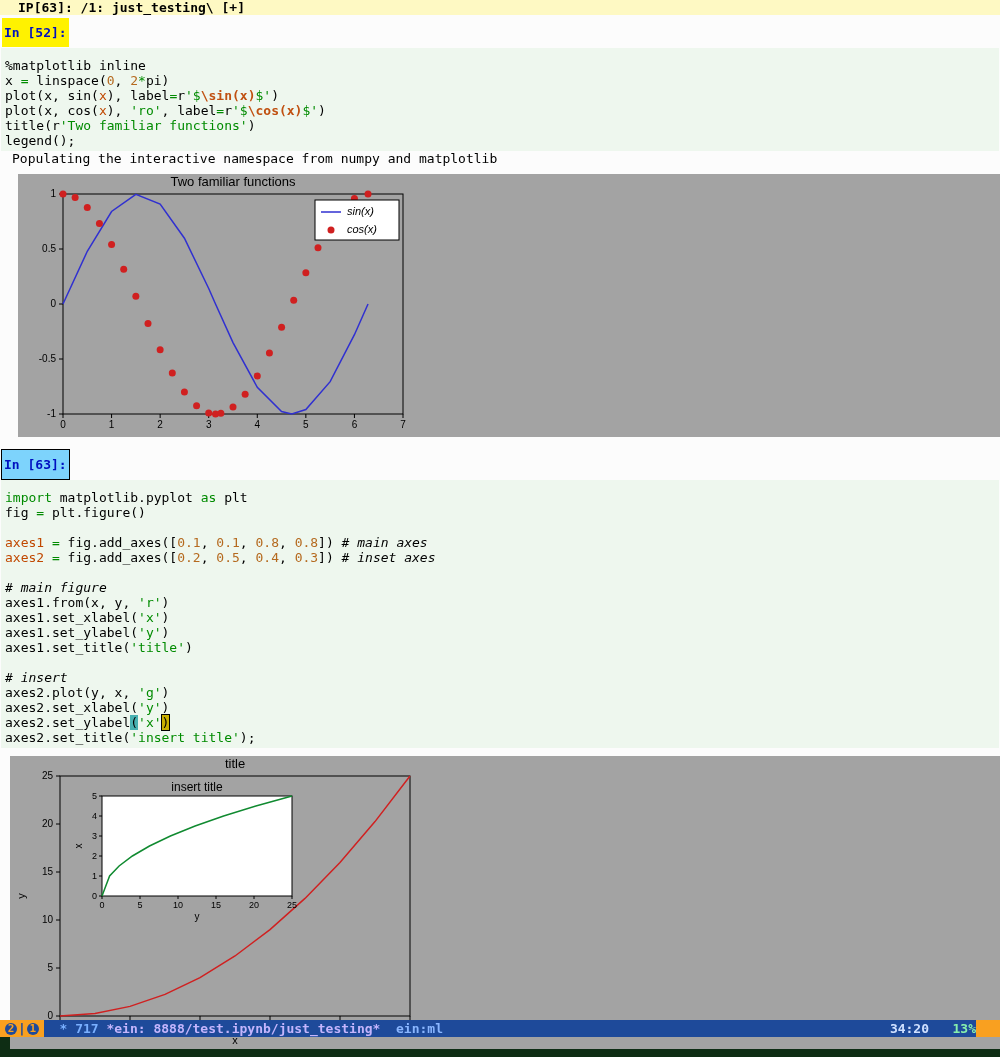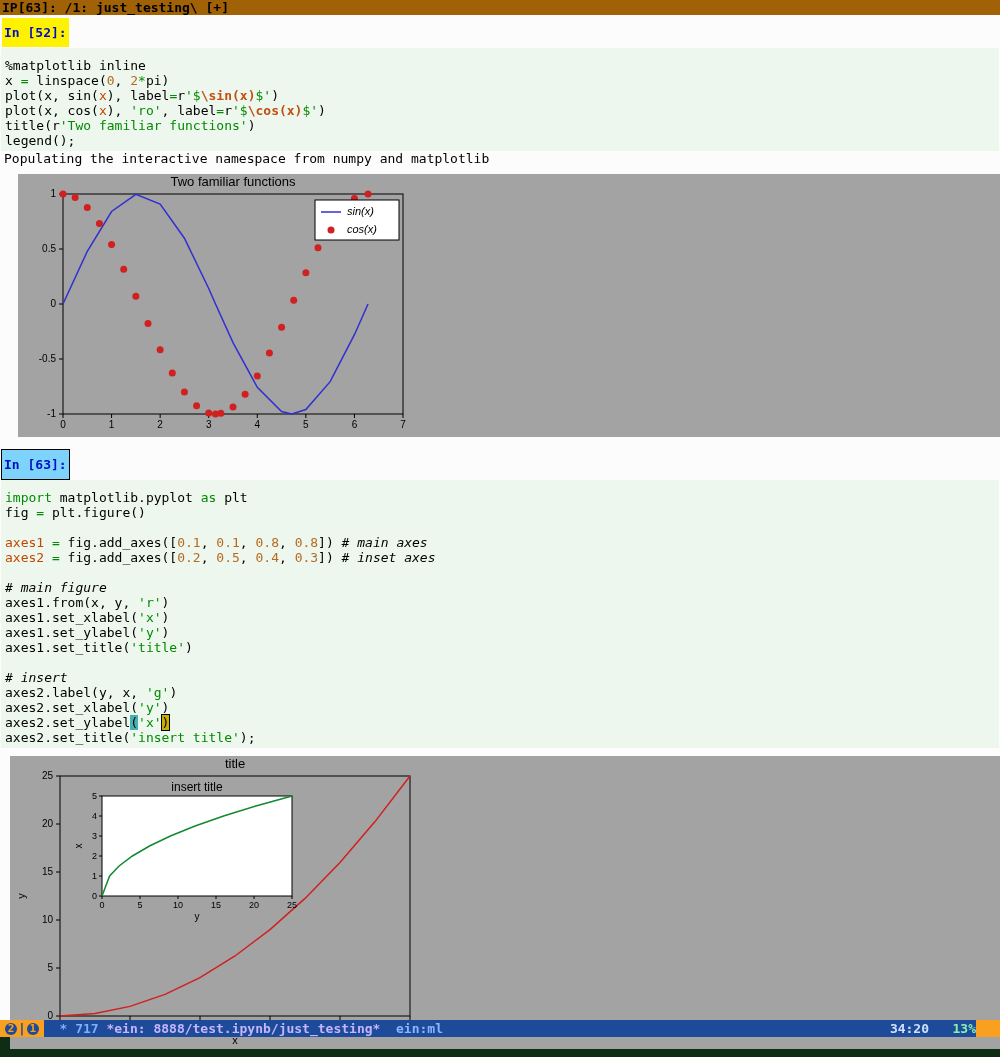--- a/index.html
+++ b/index.html
@@ -4,30 +4,30 @@
 <style>
   html,body{margin:0;padding:0;width:1000px;height:1057px;font-family:"DejaVu Sans Mono","Menlo",monospace;font-size:13px;line-height:15px;color:#000;background:#0e2d14}
   .bg-leaves{position:absolute;inset:0;background:
     radial-gradient(circle at 10% 20%,#2a6b2a 0 6%,transparent 8%),
     radial-gradient(circle at 80% 10%,#1d5620 0 7%,transparent 9%),
     radial-gradient(circle at 30% 80%,#1a4d1d 0 10%,transparent 12%),
     radial-gradient(circle at 70% 70%,#2a6b2a 0 8%,transparent 10%),
     radial-gradient(circle at 50% 40%,#153f18 0 12%,transparent 14%),
     #0e2d14}
   .frame{position:absolute;left:0;top:0;width:1000px;height:1057px}
-  .titlebar{position:absolute;left:0;top:0;width:1000px;height:15px;background:#a16207;color:#000;font-weight:bold;padding-left:2px;box-sizing:border-box;white-space:pre}
+  .titlebar{position:absolute;left:0;top:0;width:1000px;height:15px;background:#fef9c3;color:#000;font-weight:bold;padding-left:18px;box-sizing:border-box;white-space:pre}
   .content{position:absolute;left:0;top:15px;width:1000px;height:1005px;background:#fcfcfc}
   .statusbar{position:absolute;left:0;top:1020px;width:1000px;height:17px;background:#1e4a9a;color:#cfe0ff;font-weight:bold;display:flex;align-items:center;white-space:pre}
   .sb-left{background:#f9a020;color:#1e4a9a;padding:0 4px;height:17px;display:flex;align-items:center}
   .sb-circ{display:inline-block;width:12px;height:12px;border-radius:50%;background:#1e4a9a;color:#f9a020;text-align:center;line-height:12px;font-size:11px;margin:0 1px}
   .sb-right-box{margin-left:auto;background:#f9a020;width:24px;height:17px}
   .cell-prompt{background:#fff200;color:#0010c0;font-weight:bold;display:inline-block;padding:7px 2px;margin:3px 0 0 2px}
   .cell-prompt-sel{outline:1px solid #000;background:#7dd3fc}
   .code-block{background:#eef7ee;padding:10px 2px 3px 4px;margin:1px 1px 0 1px;white-space:pre;color:#000}
-  .out-text{padding:0 4px;white-space:pre}
+  .out-text{padding:0 12px;white-space:pre}
   .kw{color:#008b00}
   .op{color:#008b00}
   .num{color:#b56a1f}
   .str{color:#008b00}
   .str-esc{color:#c05010;font-weight:bold}
   .cmt2{color:#000000;font-style:italic}
   .id{color:#c04800}
   .cursor-box{background:#47b1b1;color:#000}
   .cursor-box2{background:#c9b000;outline:1px solid #000}
   .plot-area{background:#a3a3a3;margin:8px 0 10px 18px}
@@ -129,21 +129,21 @@
 <span><span class="id">axes1 </span><span class="op">=</span><span> fig.add_axes([</span><span class="num">0.1</span><span>, </span><span class="num">0.1</span><span>, </span><span class="num">0.8</span><span>, </span><span class="num">0.8</span><span>]) </span><span class="cmt2"># main axes</span></span>
 <span><span class="id">axes2 </span><span class="op">=</span><span> fig.add_axes([</span><span class="num">0.2</span><span>, </span><span class="num">0.5</span><span>, </span><span class="num">0.4</span><span>, </span><span class="num">0.3</span><span>]) </span><span class="cmt2"># inset axes</span></span>
 
 <span class="cmt2"># main figure</span>
 <span><span>axes1.from(x, y, </span><span class="str">'r'</span><span>)</span></span>
 <span><span>axes1.set_xlabel(</span><span class="str">'x'</span><span>)</span></span>
 <span><span>axes1.set_ylabel(</span><span class="str">'y'</span><span>)</span></span>
 <span><span>axes1.set_title(</span><span class="str">'title'</span><span>)</span></span>
 
 <span class="cmt2"># insert</span>
-<span><span>axes2.label(y, x, </span><span class="str">'g'</span><span>)</span></span>
+<span><span>axes2.plot(y, x, </span><span class="str">'g'</span><span>)</span></span>
 <span><span>axes2.set_xlabel(</span><span class="str">'y'</span><span>)</span></span>
 <span><span>axes2.set_ylabel</span><span class="cursor-box">(</span><span class="str">'x'</span><span class="cursor-box2">)</span></span>
 <span><span>axes2.set_title(</span><span class="str">'insert title'</span><span>);</span></span></div>
 
     
     <div class="plot-area" style="margin-left:10px">
       <svg id="plot2" width="420" height="290" viewBox="0 0 420 290">
           <text x="225" y="12" text-anchor="middle" font-size="13">title</text>
           <rect x="50" y="20" width="350" height="240" fill="none" stroke="#000" stroke-width="1"></rect>
           <line x1="50" y1="260" x2="50" y2="264" stroke="#000"></line>

